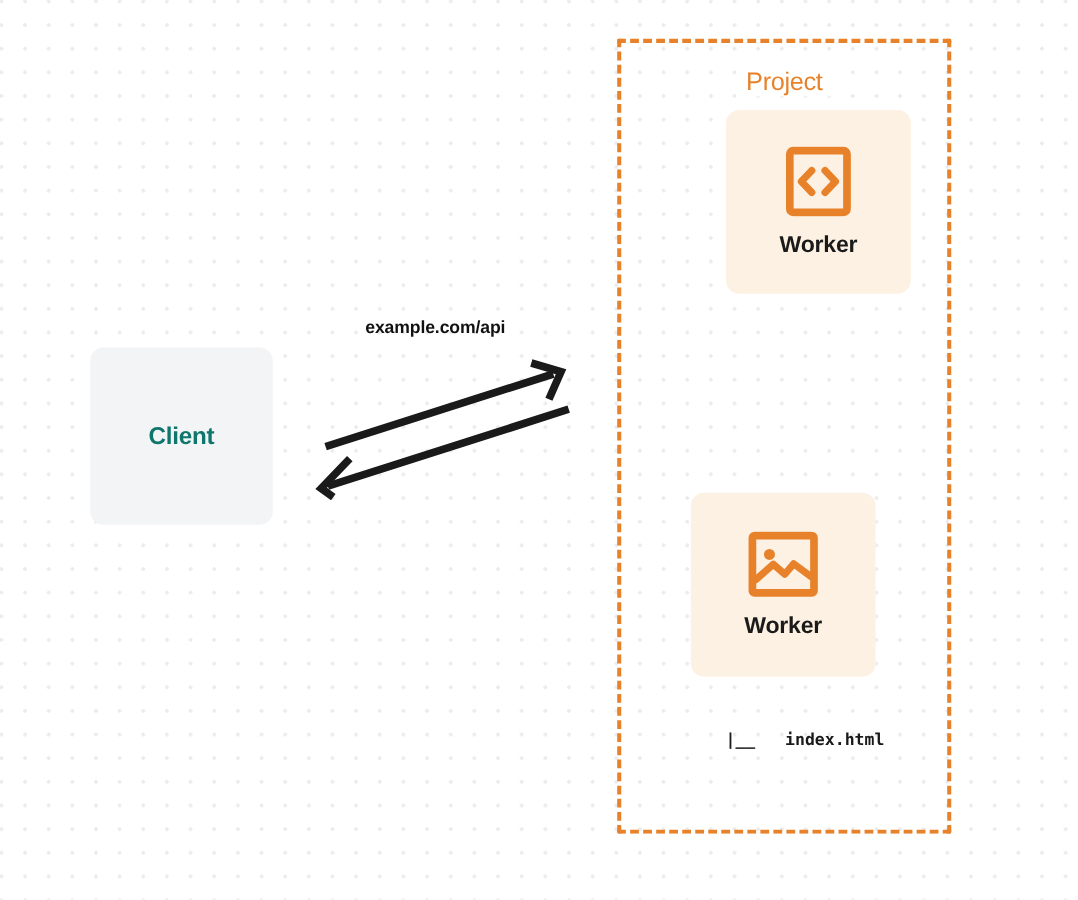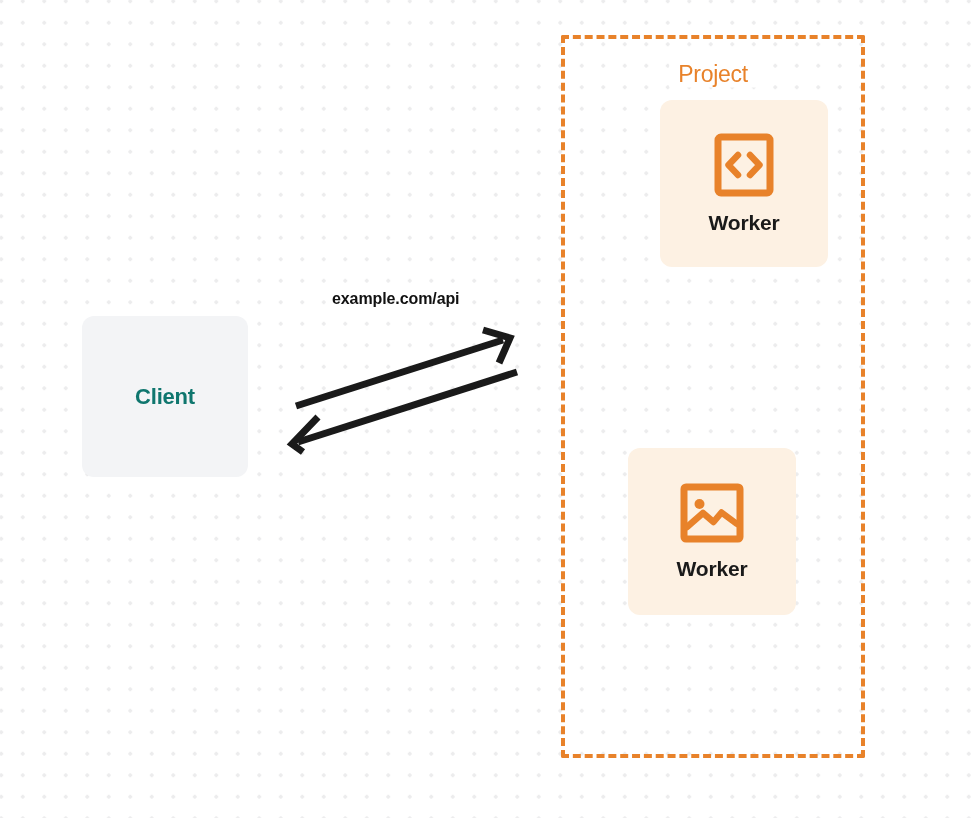--- a/index.html
+++ b/index.html
@@ -142,16 +142,17 @@
   <div id="assets-tile" class="tile">
     <svg class="tile-icon" viewBox="0 0 64 60">
       <rect x="4" y="4" width="56" height="52" rx="2" ry="2" fill="none" stroke="#e8822a" stroke-width="7"></rect>
       <circle cx="19.5" cy="21" r="5" fill="#e8822a"></circle>
       <path d="M7 44 L23 30 L33.5 39 L41.5 29.5 L57 41" fill="none" stroke="#e8822a" stroke-width="6.5" stroke-linecap="round" stroke-linejoin="round"></path>
     </svg>
     <span class="node-title">Worker</span>
   </div>
 
   <div id="asset-file-tree">
+    <span class="tree-row">    |__   index.html</span>
     
   </div>
 
 </div>
 
 </body></html>

